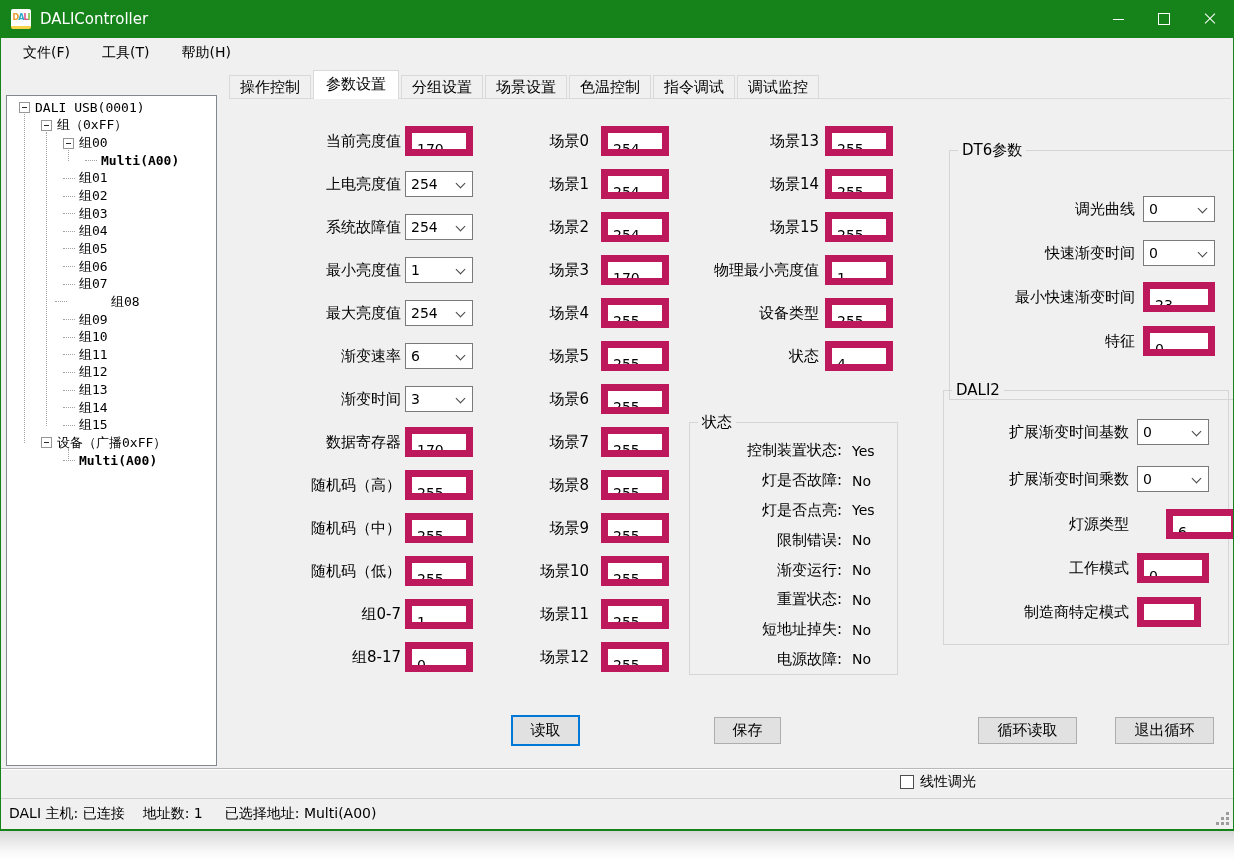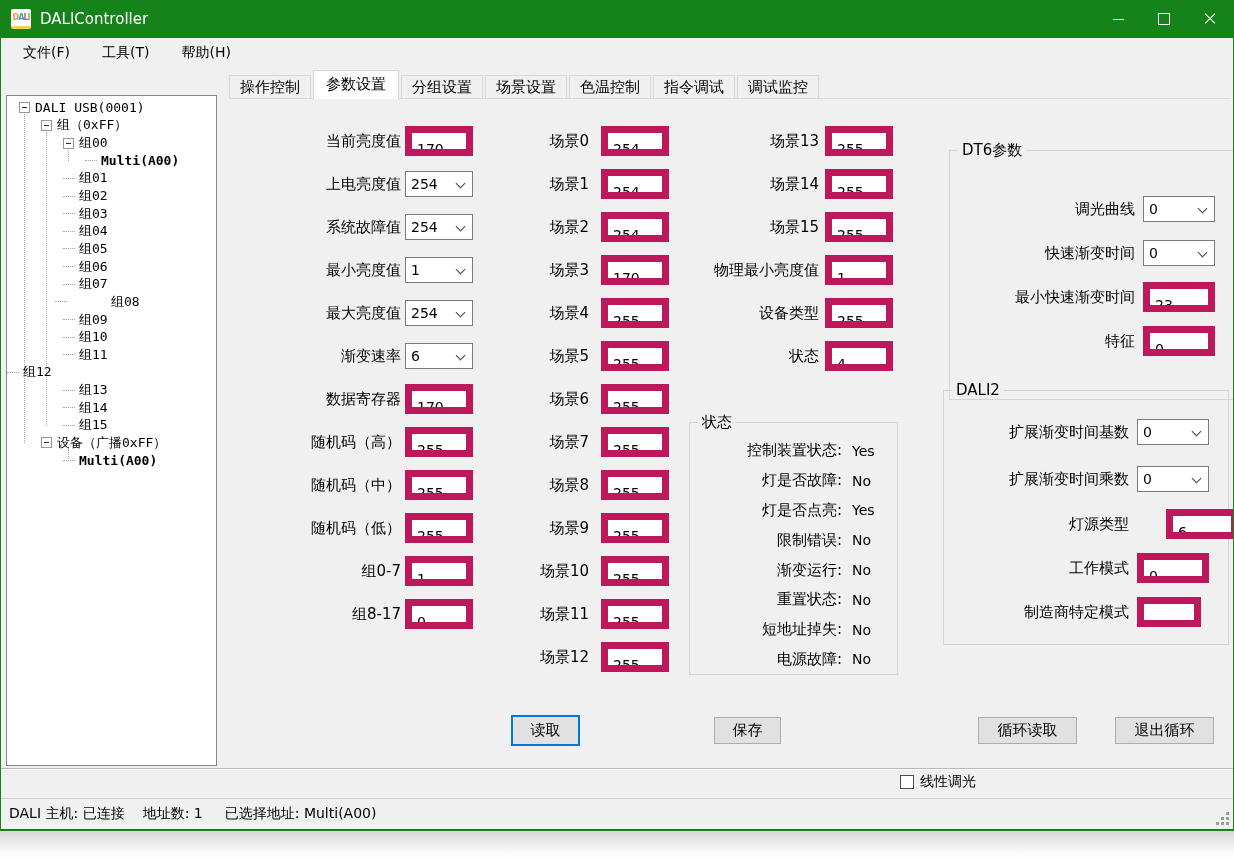--- a/index.html
+++ b/index.html
@@ -197,21 +197,21 @@
           <span class="tree-label">组09</span>
         </div>
         <div class="tree-row" style="padding-left: 56px;">
           <span class="stub"></span>
           <span class="tree-label">组10</span>
         </div>
         <div class="tree-row" style="padding-left: 56px;">
           <span class="stub"></span>
           <span class="tree-label">组11</span>
         </div>
-        <div class="tree-row" style="">
+        <div class="tree-row" style="padding-left: 56px;">
           <span class="stub"></span>
           <span class="tree-label">组12</span>
         </div>
         <div class="tree-row" style="padding-left: 56px;">
           <span class="stub"></span>
           <span class="tree-label">组13</span>
         </div>
         <div class="tree-row" style="padding-left: 56px;">
           <span class="stub"></span>
           <span class="tree-label">组14</span>
@@ -260,20 +260,27 @@
           <span class="flabel">最大亮度值</span>
           <div class="combo">
             <span class="combo-val">254</span>
             <span class="chev"></span>
           </div>
         </div>
         <div class="frow">
           <span class="flabel">渐变速率</span>
           <div class="combo">
             <span class="combo-val">6</span>
+            <span class="chev"></span>
+          </div>
+        </div>
+        <div class="frow">
+          <span class="flabel">渐变时间</span>
+          <div class="combo">
+            <span class="combo-val">3</span>
             <span class="chev"></span>
           </div>
         </div>
         <div class="frow">
           <span class="flabel">数据寄存器</span>
           <input class="tinput" value="170" style="">
         </div>
         <div class="frow">
           <span class="flabel">随机码（高）</span>
           <input class="tinput" value="255" style="">

